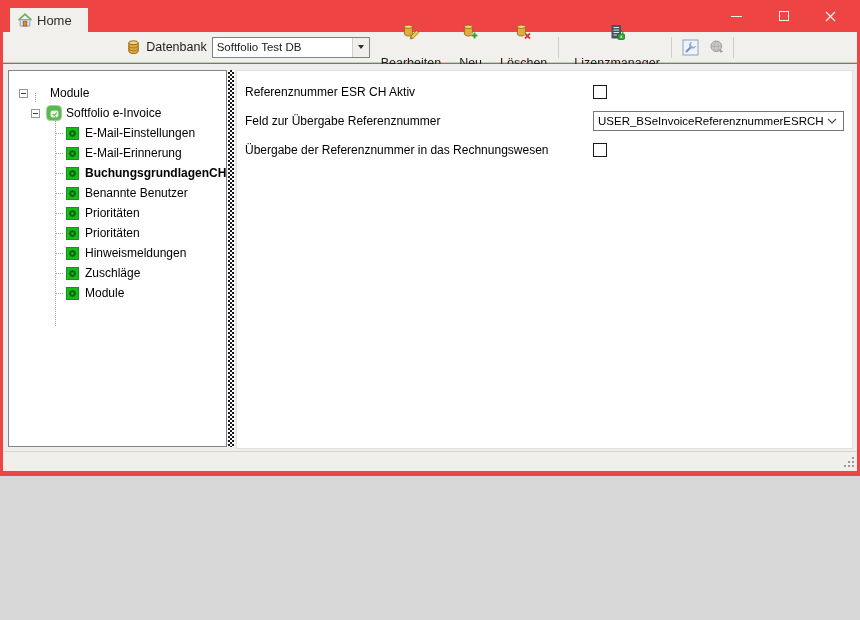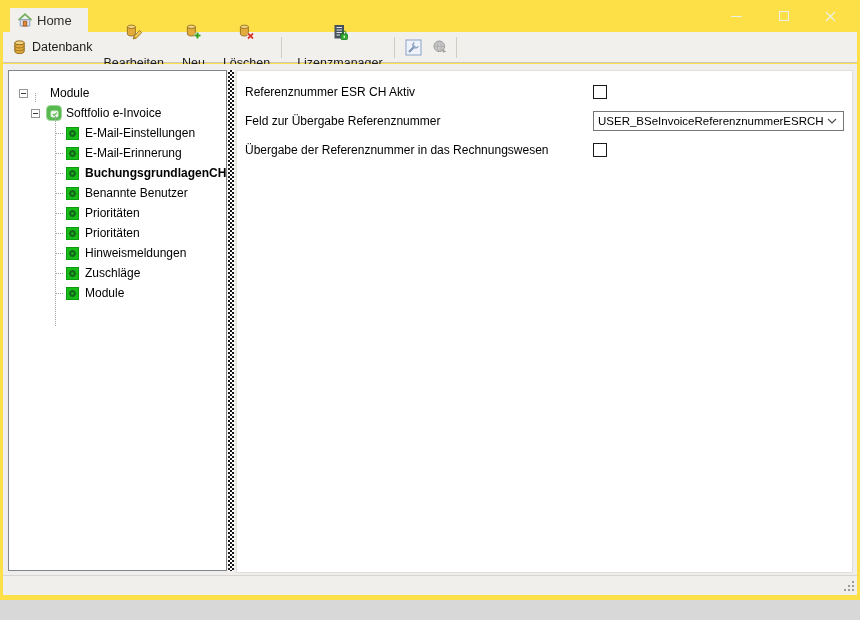--- a/index.html
+++ b/index.html
@@ -1,38 +1,38 @@
 <!DOCTYPE html>
 <html><head>
 <meta charset="utf-8">
 <style>
   * { box-sizing: border-box; margin: 0; padding: 0; }
   html,body { background:#d8d8d8; }
   .window {
-    position: relative; width: 860px; height: 600px;
-    background: #fde047; overflow: hidden;
+    position: relative; width: 860px; height: 476px;
+    background: #ef4444; overflow: hidden;
     font-family: "Liberation Sans", sans-serif; color: #000;
   }
   
   .titlebar { position:absolute; top:0; left:0; right:0; height:32px; }
   .tab {
     position:absolute; left:10px; bottom:0; height:24px;
     background:#f1f0ec; display:flex; align-items:center; gap:4px;
     padding:0 16px 0 7px; font-size:13px; color:#2e2e2e;
   }
   .tab .ticon svg { display:block; }
   .win-controls { position:absolute; right:6px; top:0; height:32px; display:flex; }
   .wc { width:47px; height:32px; display:flex; align-items:center; justify-content:center; cursor:default; }
   .ic-min { display:block; width:11px; height:1px; background:#e9f2e9; }
   .ic-max { display:block; width:10px; height:10px; border:1px solid #e9f2e9; }
   
   .toolbar {
     position:absolute; top:32px; left:3px; right:3px; height:31px;
     background:#f1f0ec; border-bottom:1px solid #c9c7c0;
-    display:flex; align-items:center; padding:0 5px; font-size:12.5px; color:#1b1b1b;
+    display:flex; align-items:center; padding:0 5px; font-size:12.5px; color:#1b1b1b;justify-content:center;
   }
   .toolbar svg { display:block; }
   .tb-dbicon { margin:0 5px 0 4px; }
   .combo { display:flex; width:158px; height:21px; border:1px solid #828282; background:#fff; margin-left:5px; }
   .combo-text { flex:1; font-size:11.5px; line-height:19px; padding:0 4px; white-space:nowrap; overflow:hidden; }
   .combo-btn { width:17px; border-left:1px solid #cfcfcf; background:#f0efec; display:flex; align-items:center; justify-content:center; }
   .dd-arrow { width:0; height:0; border-left:3.5px solid transparent; border-right:3.5px solid transparent; border-top:4px solid #2e2e2e; }
   .tbtn { display:flex; align-items:center; gap:16px; padding:3px 7px; margin-left:4px; white-space:nowrap;flex-direction:column; }
   .tbtn.icon-only { padding:3px 4px; margin-left:2px; }
   .tsep { width:1px; height:21px; background:#cfcdc6; margin:0 4px; }
@@ -113,20 +113,26 @@
 
   <div class="toolbar">
     <span class="tb-dbicon">
       <svg width="15" height="16" viewBox="0 0 16 16">
         <path d="M3 3.5v9c0 1.4 2.2 2.5 5 2.5s5-1.1 5-2.5v-9" fill="#e3aa3c" stroke="#8a6419"></path>
         <ellipse cx="8" cy="3.5" rx="5" ry="2.1" fill="#f3d483" stroke="#8a6419"></ellipse>
         <path d="M3 6.6c0 1.4 2.2 2.4 5 2.4s5-1 5-2.4M3 9.6c0 1.4 2.2 2.4 5 2.4s5-1 5-2.4" fill="none" stroke="#8a6419" stroke-width=".8"></path>
       </svg>
     </span>
     <span>Datenbank</span>
+    <div class="combo">
+      <span class="combo-text">Softfolio Test DB</span>
+      <span class="combo-btn">
+        <span class="dd-arrow"></span>
+      </span>
+    </div>
 
     <div class="tbtn">
       <span>
         <svg width="18" height="16" viewBox="0 0 18 16">
           <g transform="scale(0.8)">
             <path d="M3 3.5v9c0 1.4 2.2 2.5 5 2.5s5-1.1 5-2.5v-9" fill="#e3aa3c" stroke="#8a6419"></path>
             <ellipse cx="8" cy="3.5" rx="5" ry="2.1" fill="#f3d483" stroke="#8a6419"></ellipse>
           </g>
           <path d="M8.2 15l.8-3 5.6-5.6 2.2 2.2-5.6 5.6-3 .8z" fill="#f2c44d" stroke="#8f6b1d" stroke-width="0.8"></path>
           <path d="M8.2 15l.8-3 2.2 2.2-3 .8z" fill="#b5882c"></path>

